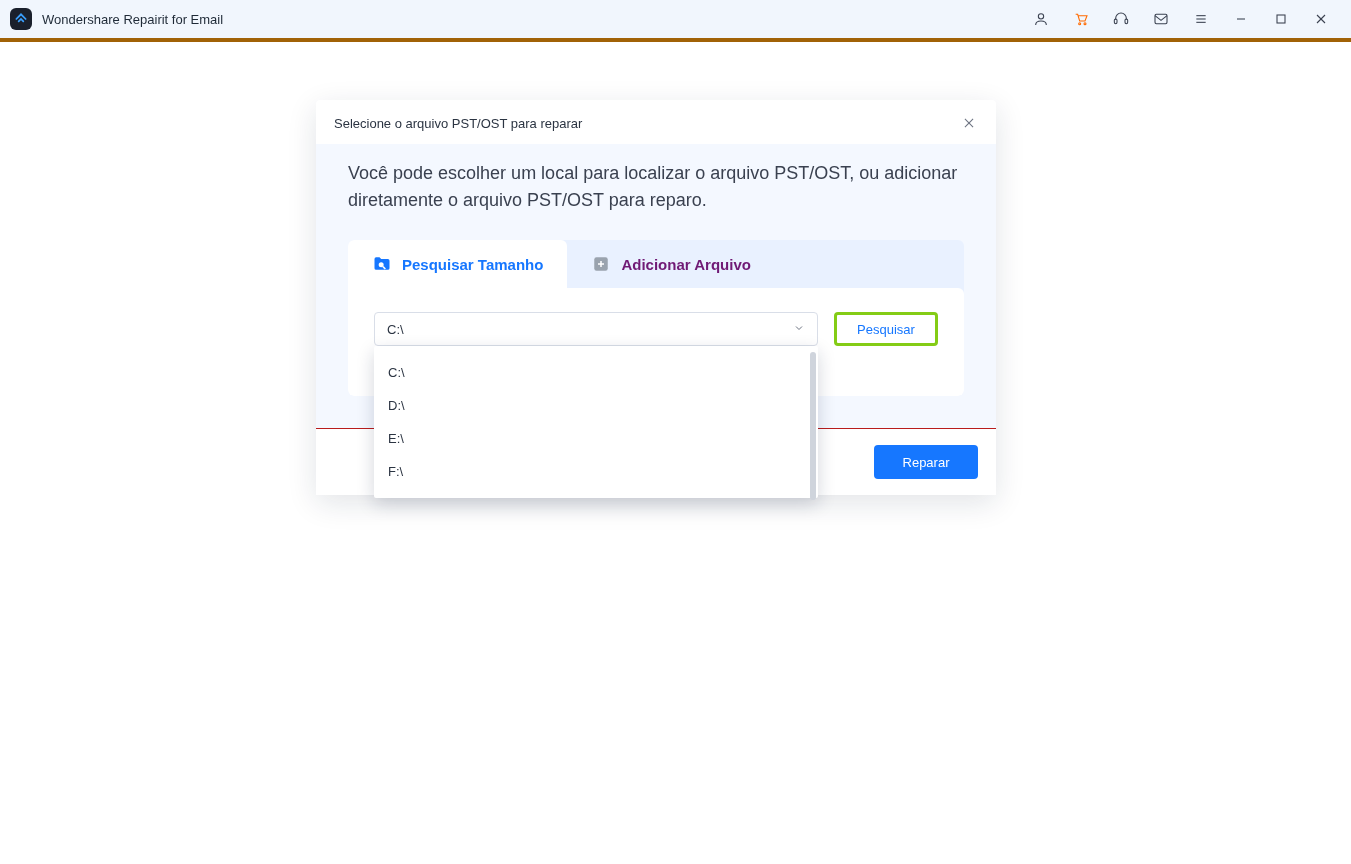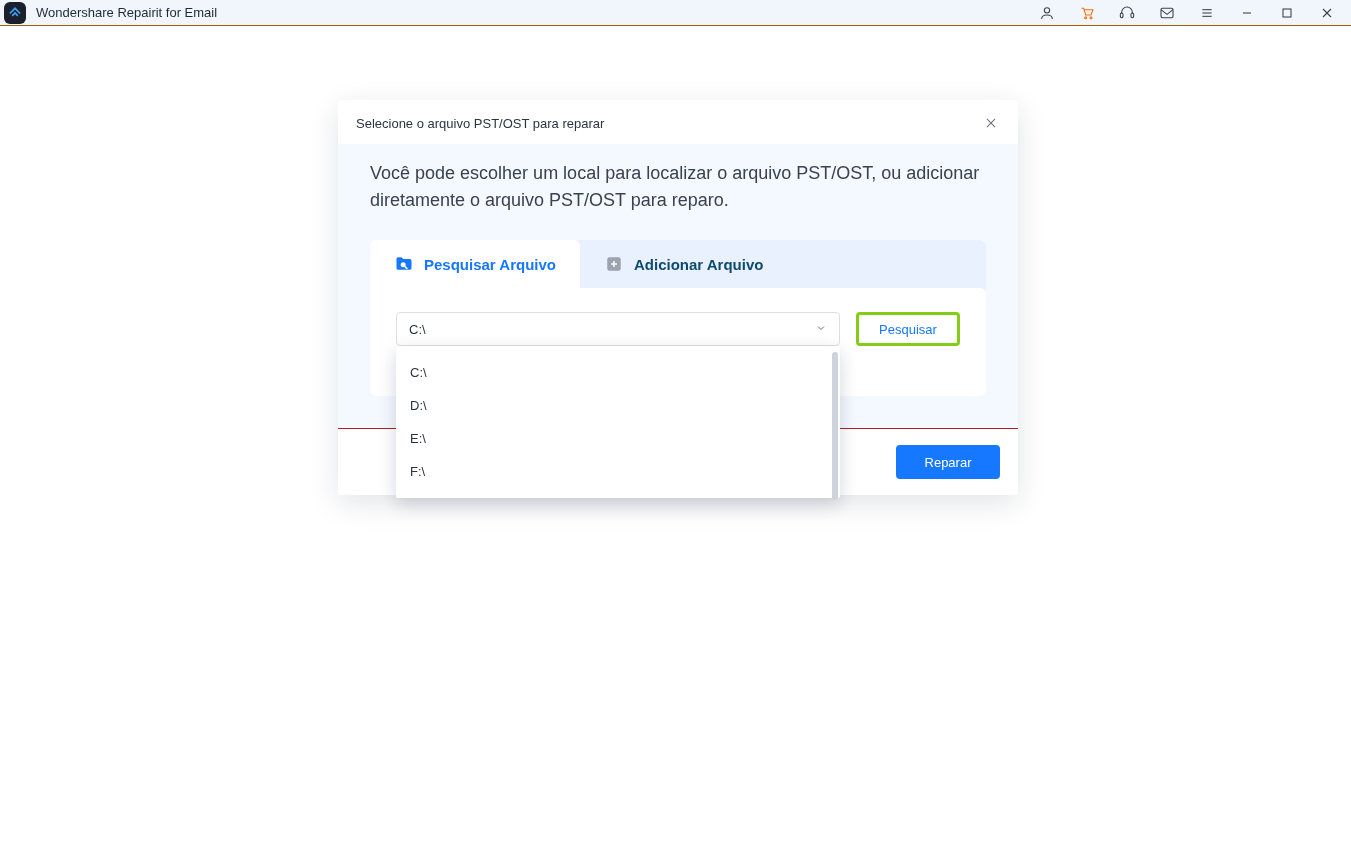--- a/index.html
+++ b/index.html
@@ -7,26 +7,26 @@
     font-family: "Segoe UI", -apple-system, BlinkMacSystemFont, sans-serif;
     background: #ffffff;
     width: 1351px;
     height: 864px;
     overflow: hidden;
     position: relative;
   }
 
   
   .titlebar {
-    height: 26px;
+    height: 42px;
     background: #f1f6fd;
     display: flex;
     align-items: center;
-    padding: 0 4px;
-    border-bottom: 1px solid #a16207;
+    padding: 0 10px;
+    border-bottom: 4px solid #a16207;
   }
   .titlebar .app-icon {
     width: 22px; height: 22px;
     background: #1a202c;
     border-radius: 6px;
     display: flex; align-items: center; justify-content: center;
     margin-right: 10px;
   }
   .titlebar .app-icon svg { width: 14px; height: 14px; }
   .titlebar .app-title {
@@ -38,21 +38,21 @@
     width: 40px; height: 38px;
     display: flex; align-items: center; justify-content: center;
     color: #3a4150;
   }
   .titlebar .tb-btn.cart { color: #ff6a00; }
   .titlebar .tb-btn svg { width: 16px; height: 16px; }
 
   
   .dialog {
     position: absolute;
-    left: 338px;
+    left: 316px;
     top: 100px;
     width: 680px;
     background: #ffffff;
     border-radius: 4px;
     box-shadow: 0 8px 30px rgba(15, 30, 60, 0.12);
     overflow: visible;
   }
   .dialog-header {
     display: flex;
     align-items: center;
@@ -87,21 +87,21 @@
     display: flex;
   }
   .tab {
     flex: 0 0 auto;
     padding: 14px 24px;
     display: flex;
     align-items: center;
     gap: 10px;
     font-size: 15px;
     font-weight: 600;
-    color: #0c4a6e;
+    color: #701a75;
     border-radius: 6px 6px 0 0;
   }
   .tab.active {
     background: #ffffff;
     color: #1677ff;
   }
   .tab .tab-icon {
     width: 20px; height: 20px;
     display: flex; align-items: center; justify-content: center;
   }
@@ -293,21 +293,21 @@
     <div class="tabs-card">
       <div class="tabs-row">
         <div class="tab active">
           <span class="tab-icon">
             <svg viewBox="0 0 24 24" width="20" height="20" fill="currentColor">
                 <path d="M3 6a2 2 0 0 1 2-2h4l2 2h8a2 2 0 0 1 2 2v9a2 2 0 0 1-2 2H5a2 2 0 0 1-2-2V6z"></path>
                 <circle cx="11" cy="13" r="3" fill="#fff"></circle>
                 <line x1="13.2" y1="15.2" x2="16" y2="18" stroke="#fff" stroke-width="2"></line>
               </svg>
           </span>
-          <span>Pesquisar Arquivo</span>
+          <span>Pesquisar Tamanho</span>
         </div>
         <div class="tab">
           <span class="tab-icon">
             <svg viewBox="0 0 24 24" width="18" height="18" fill="currentColor">
                 <rect x="3" y="3" width="18" height="18" rx="3"></rect>
                 <line x1="12" y1="8" x2="12" y2="16" stroke="#fff" stroke-width="2"></line>
                 <line x1="8" y1="12" x2="16" y2="12" stroke="#fff" stroke-width="2"></line>
               </svg>
           </span>
           <span>Adicionar Arquivo</span>

